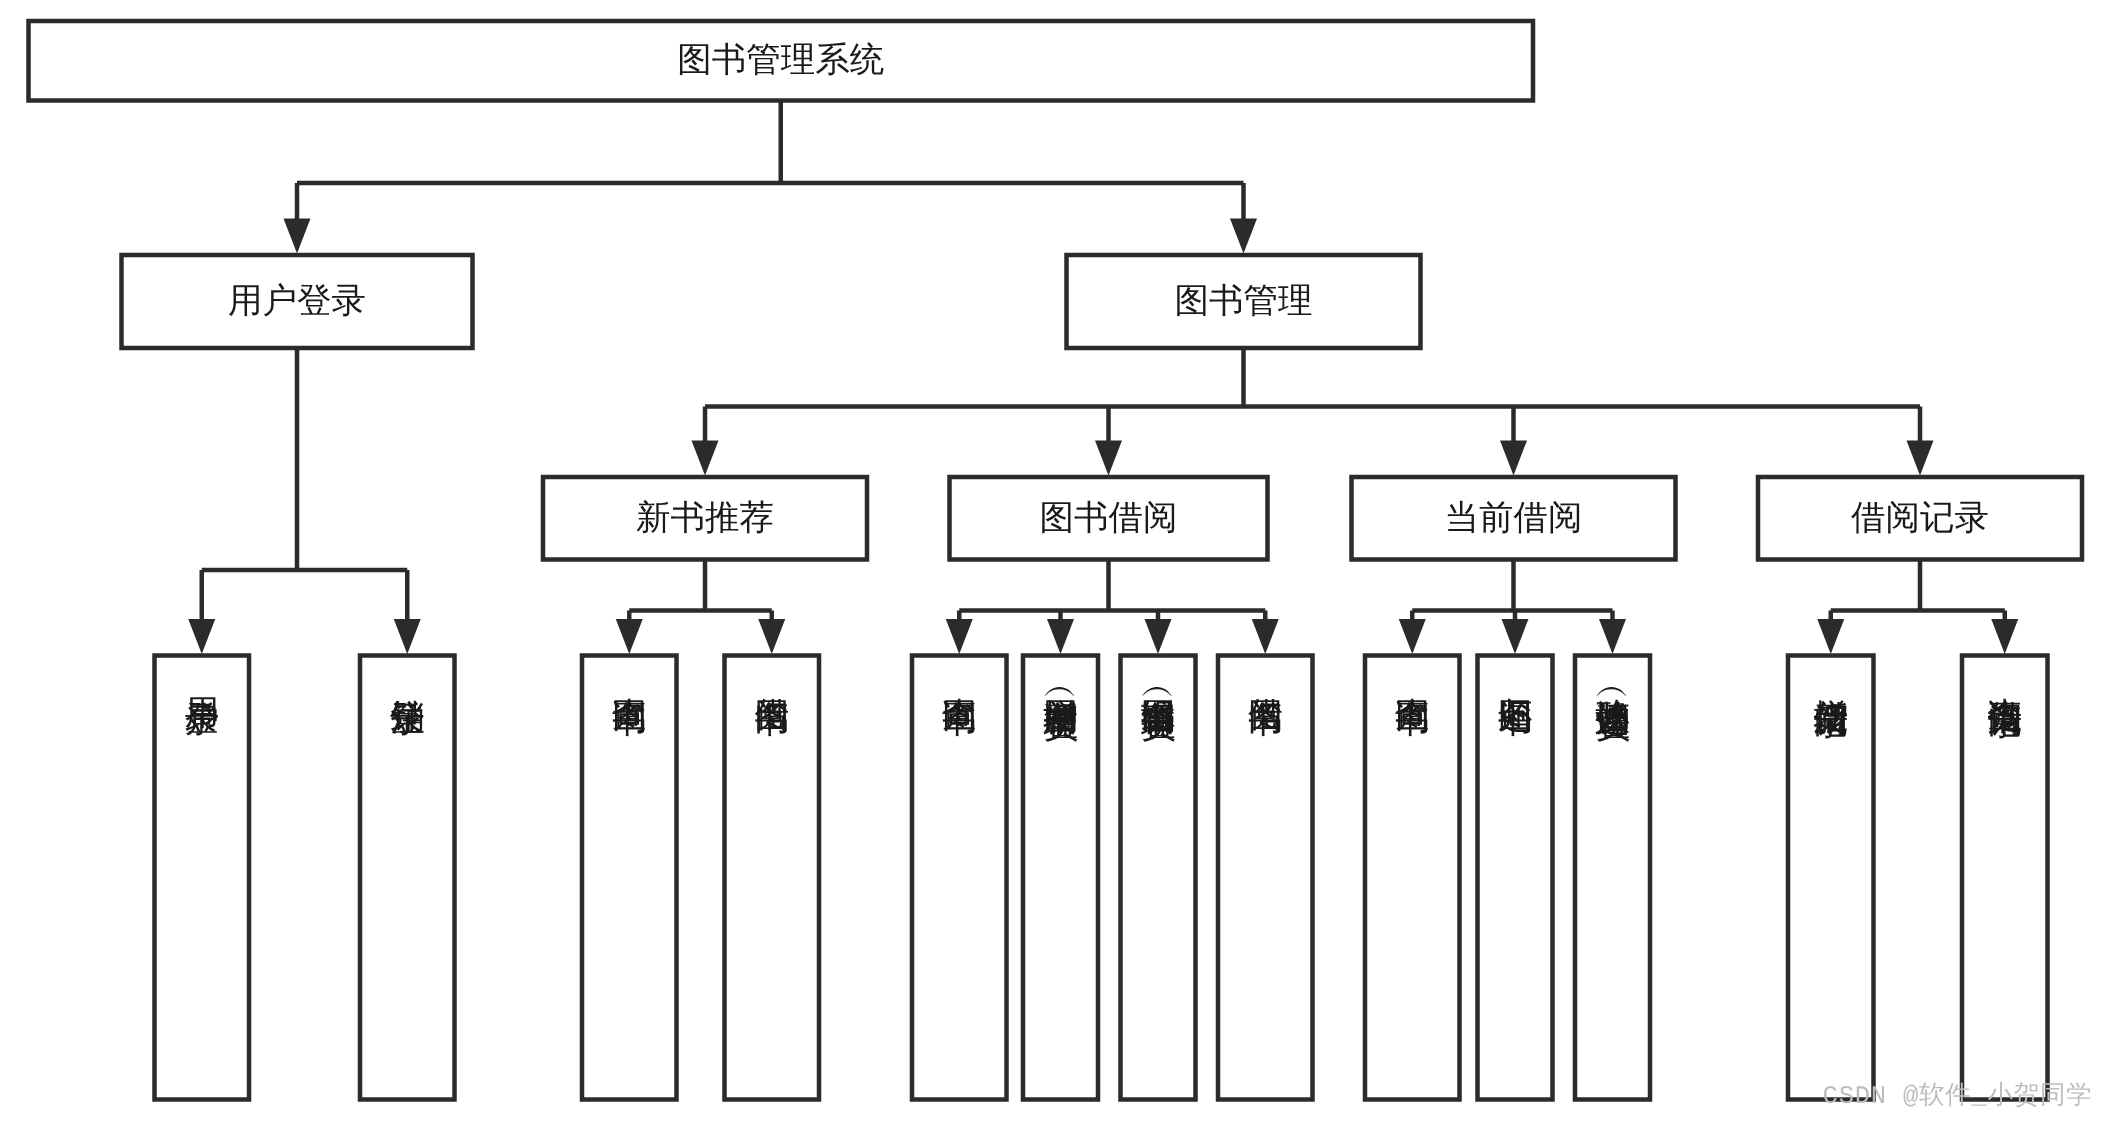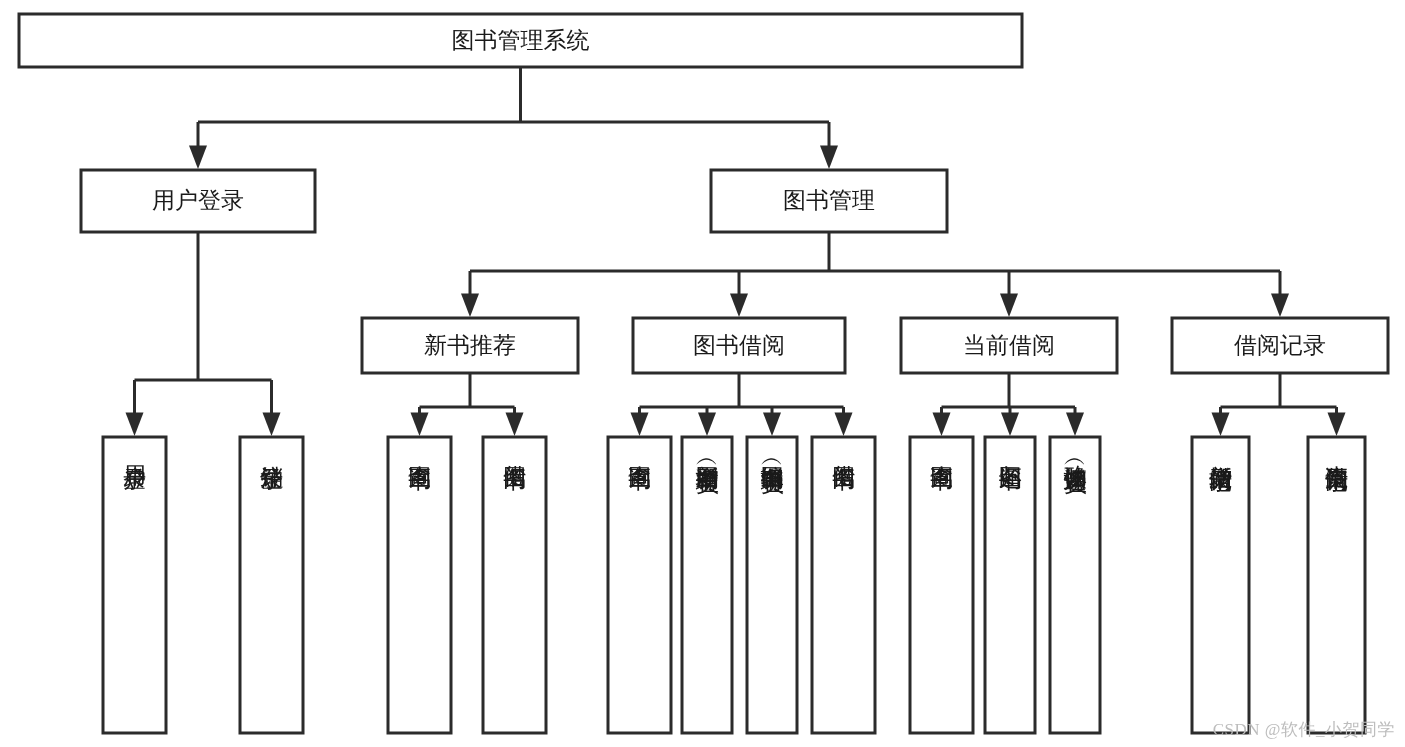--- a/index.html
+++ b/index.html
@@ -64,21 +64,21 @@
     writing-mode: vertical-rl;
     text-orientation: upright;
     letter-spacing: 1px;
     white-space: nowrap;
     text-align: center;
   }
   .watermark {
     position: absolute;
     right: 10px;
     bottom: 6px;
-    font-family: Liberation Serif, serif;
+    font-family: Liberation Mono, monospace;
     font-size: 17px;
     color: #bdbdbd;
     letter-spacing: 0.5px;
     white-space: nowrap;
   }
 </style>
 </head>
 <body>
 
 <div id="diagram-root">

